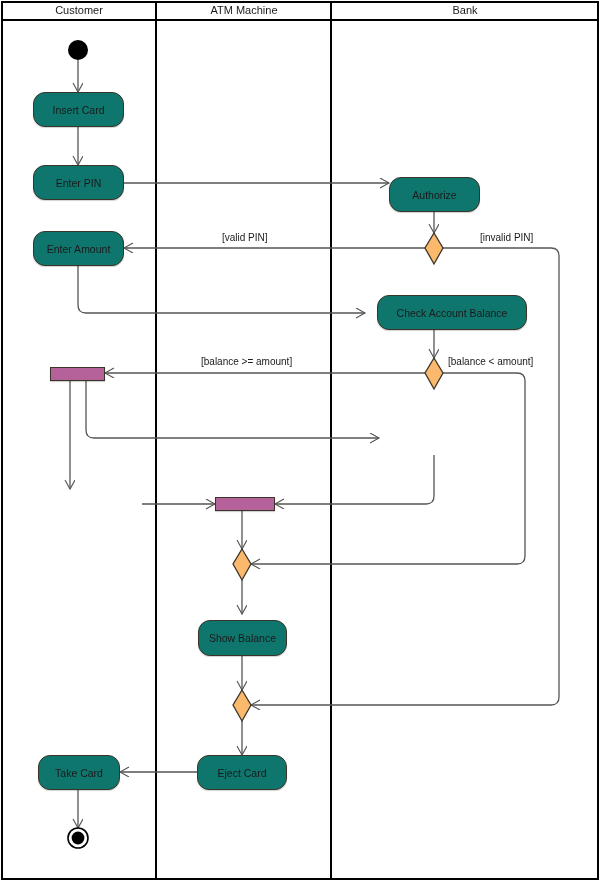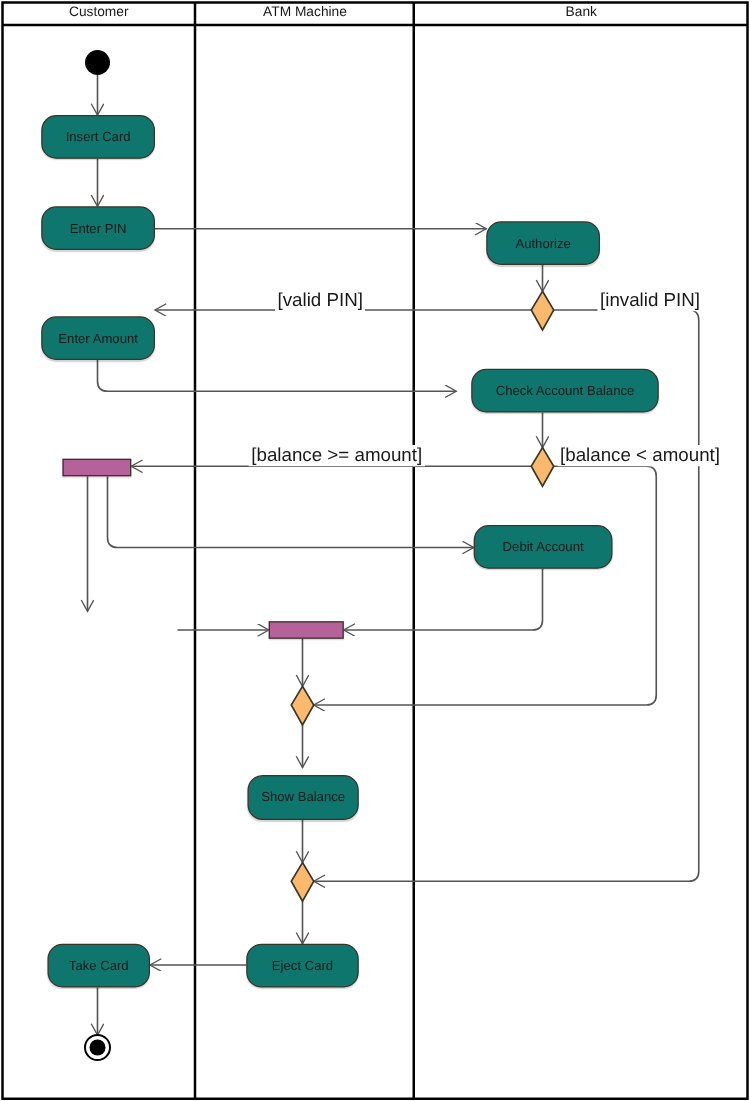--- a/index.html
+++ b/index.html
@@ -17,21 +17,21 @@
     font-size:10.5px;color:#1a1a1a;text-align:center;
     box-shadow:0 1px 1px rgba(0,0,0,0.18);
     padding:0 6px;white-space:nowrap;
   }
   .barnode{
     position:absolute;box-sizing:border-box;
     background:#b5619a;border:1.4px solid #3b3428;
     box-shadow:0 1px 1px rgba(0,0,0,0.18);
   }
   .edge-label{
-    position:absolute;font-size:15px;color:#1a1a1a;white-space:nowrap;
+    position:absolute;font-size:10px;color:#1a1a1a;white-space:nowrap;
     background:#ffffff;padding:0 2px;
   }
 </style>
 </head>
 <body>
 
 <div id="canvas">
 
   <svg id="svg" viewBox="0 0 600 881" xmlns="http://www.w3.org/2000/svg">
     <defs>
@@ -107,25 +107,24 @@
   <div class="lane-title" style="left:2px;top:1px;width:154px;">Customer</div>
   <div class="lane-title" style="left:157px;top:1px;width:174px;">ATM Machine</div>
   <div class="lane-title" style="left:332px;top:1px;width:266px;">Bank</div>
 
   <div class="node" style="left:33px;top:92px;width:91px;height:35px;">Insert Card</div>
 
   <div class="node" style="left:33px;top:165px;width:91px;height:35px;">Enter PIN</div>
 
   <div class="node" style="left:389px;top:165px;width:91px;height:35px;margin-top:12px;">Authorize</div>
 
-  <div class="node" style="left:33px;top:231px;width:91px;height:35px;margin-top:22px;">Enter Amount</div>
+  <div class="node" style="left:33px;top:231px;width:91px;height:35px;">Enter Amount</div>
 
   <div class="node" style="left:377px;top:295px;width:150px;height:35px;">Check Account Balance</div>
 
-  <div class="node" style="left:379px;top:420px;width:111px;height:35px;">Debit Account</div>
 
 
   <div class="node" style="left:198px;top:620px;width:89px;height:36px;">Show Balance</div>
 
   <div class="node" style="left:197px;top:755px;width:90px;height:35px;border-radius:12px;">Eject Card</div>
 
   <div class="node" style="left:38px;top:755px;width:82px;height:35px;">Take Card</div>
 
   <div class="barnode" style="left:50px;top:367px;width:55px;height:14px;"></div>
   <div class="barnode" style="left:215px;top:497px;width:60px;height:14px;"></div>

